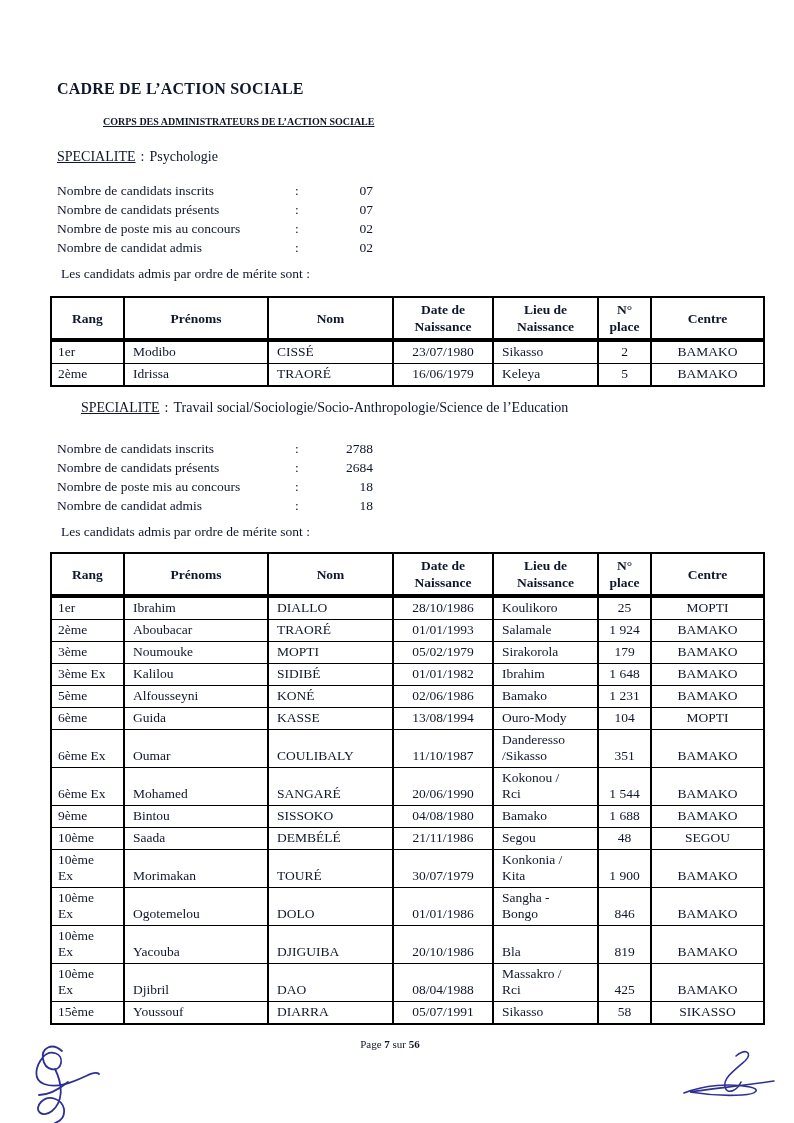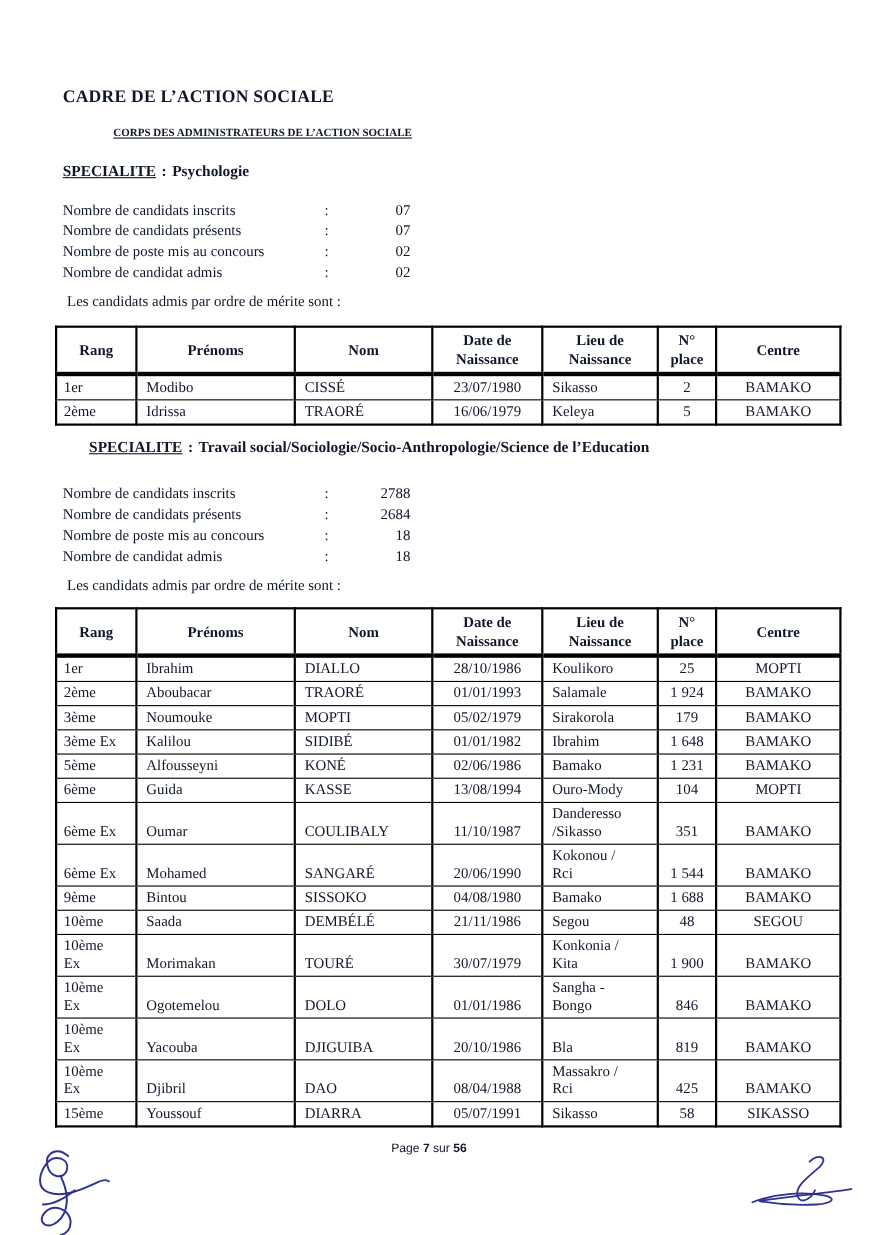--- a/index.html
+++ b/index.html
@@ -4,21 +4,21 @@
 <style>
   html,body{margin:0;padding:0;background:#ffffff;}
   .page{
     position:relative;width:794px;height:1123px;background:#ffffff;color:#0f172a;
     font-family:"Liberation Serif",serif;overflow:hidden;padding-left:24px;
   }
   .abs{position:absolute;}
   .doc-title{left:57px;top:80px;font-size:16px;font-weight:bold;letter-spacing:.2px;}
   .doc-subtitle{left:103px;top:116px;font-size:10px;font-weight:bold;}
   .u{text-decoration:underline;}
-  .spec-heading{left:57px;font-size:14px;font-weight:bold;width:706px;}
+  .spec-heading{left:57px;font-size:14px;font-weight:normal;width:706px;}
   .spec-heading .spec-colon{margin:0 5px;}
   .stats{left:57px;font-size:13.5px;line-height:19px;}
   .stat-row{display:flex;align-items:center;}
   .stat-label{width:238px;}
   .stat-colon{width:22px;}
   .stat-value{width:56px;text-align:right;}
   .intro{left:61px;font-size:13.5px;}
   .tablebox{left:50px;}
   table.results{border-collapse:collapse;table-layout:fixed;width:713px;background:#fff;}
   table.results th{
@@ -31,21 +31,21 @@
     font-size:13.5px;padding:2px 8px 3px 8px;line-height:16px;
     vertical-align:bottom;white-space:pre-line;text-align:left;
     overflow:hidden;
   }
   table.results tbody tr:last-child td{border-bottom-width:2px;}
   table.results td:first-child{padding-left:6px;}
   table.results td:nth-child(4),
   table.results td:nth-child(6),
   table.results td:nth-child(7){text-align:center;padding-left:2px;padding-right:2px;}
   .footer{left:0;top:1038px;width:780px;text-align:center;
-    font-family:Liberation Sans, sans-serif;font-size:11px;}
+    font-family:Liberation Serif, serif;font-size:11px;}
   .footer .num{font-weight:bold;}
   .sig{pointer-events:none;}
 </style>
 </head>
 <body>
 
 <div class="page">
 
   <div class="abs doc-title">CADRE DE L’ACTION SOCIALE</div>
 

